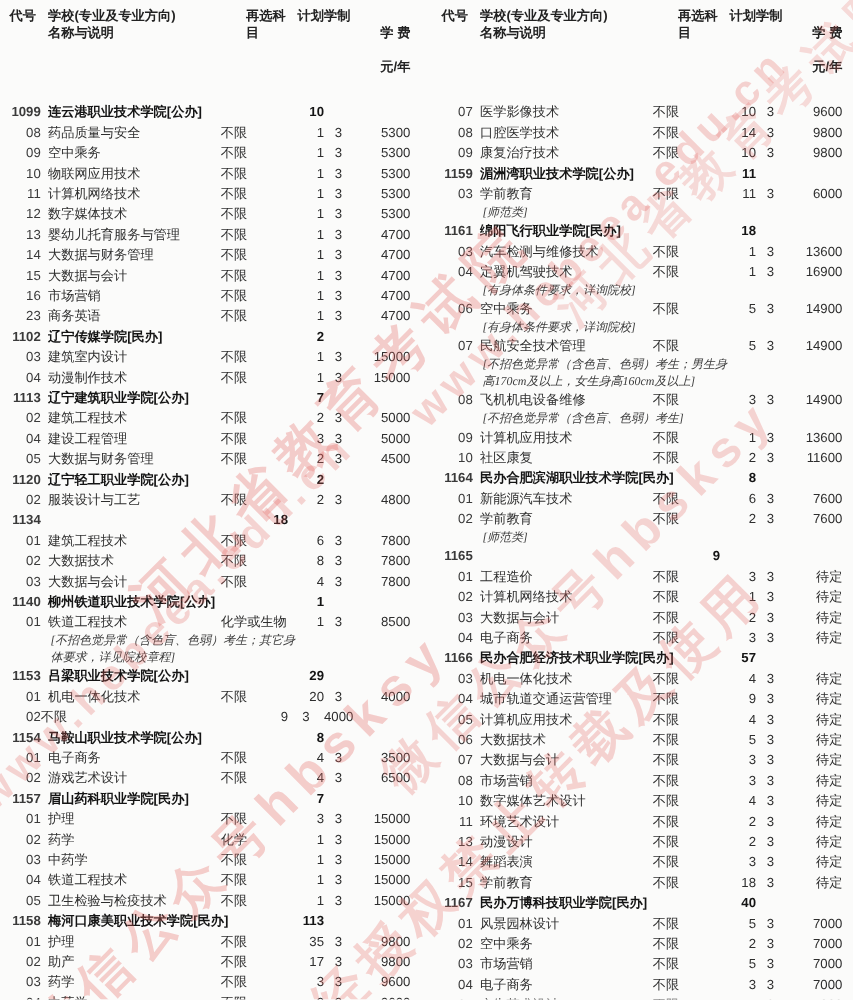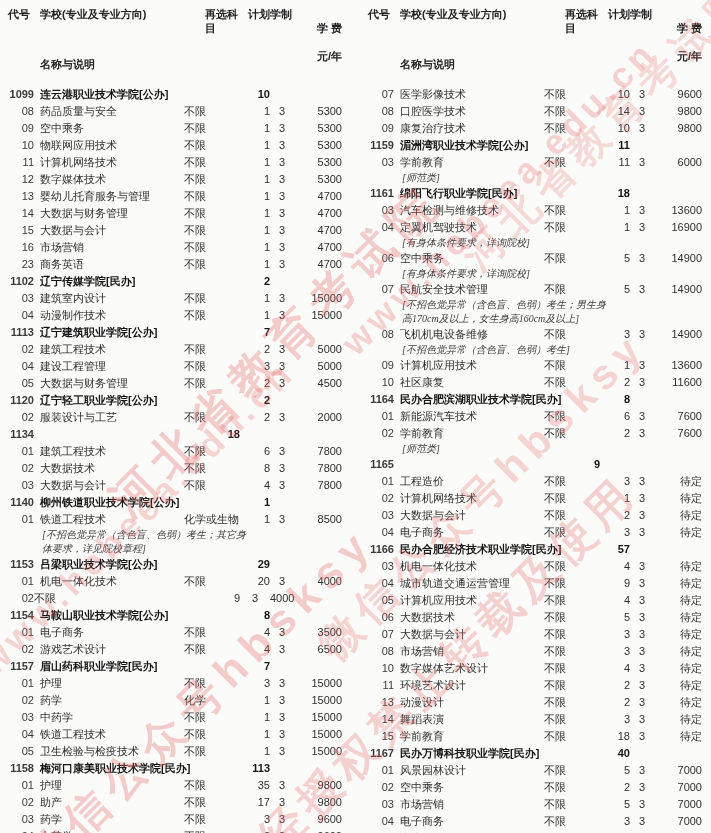--- a/index.html
+++ b/index.html
@@ -14,21 +14,21 @@
 
   
   .half{position:absolute;top:0;width:340px;}
   .half.left{left:6px;}
   .half.right{left:366px;}
 
   .thead{display:grid;grid-template-columns:28px 150px 56px 30px 24px 48px;
          padding-top:7px;font-weight:bold;font-size:11px;line-height:14px;color:#222;}
   .thead .h-code{text-align:left;padding-left:2px;}
   .thead .h-school{padding-left:6px;}
-  .thead .h-school .l2{font-weight:bold;margin-top:36px;}
+  .thead .h-school .l2{font-weight:bold;}
   .thead .h-subject{text-align:left;margin-left:21px;}
   .thead .h-plan{text-align:right;}
   .thead .h-years{}
   .thead .h-fee{text-align:right;white-space:pre-line;}
   .rows{margin-top:9px;}
 
   .r{display:grid;grid-template-columns:28px 150px 56px 30px 24px 48px;
      font-size:11px;line-height:17px;}
   .r .c-code{text-align:right;color:#3a3a3a;}
   .r .c-name{padding-left:6px;white-space:nowrap;overflow:visible;}
@@ -250,21 +250,21 @@
     <span class="c-years"></span>
     <span class="c-fee"></span>
   </div>
 
   <div class="r major">
     <span class="c-code">02</span>
     <span class="c-name">服装设计与工艺</span>
     <span class="c-subject">不限</span>
     <span class="c-plan">2</span>
     <span class="c-years">3</span>
-    <span class="c-fee">2000</span>
+    <span class="c-fee">4800</span>
   </div>
 
   <div class="r school">
     <span class="c-code">1134</span>
     <span class="c-subject"></span>
     <span class="c-plan">18</span>
     <span class="c-years"></span>
     <span class="c-fee"></span>
   </div>
 

